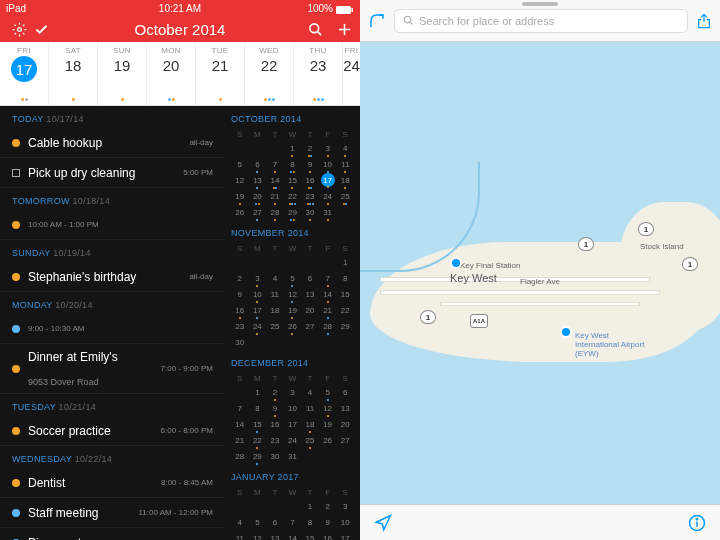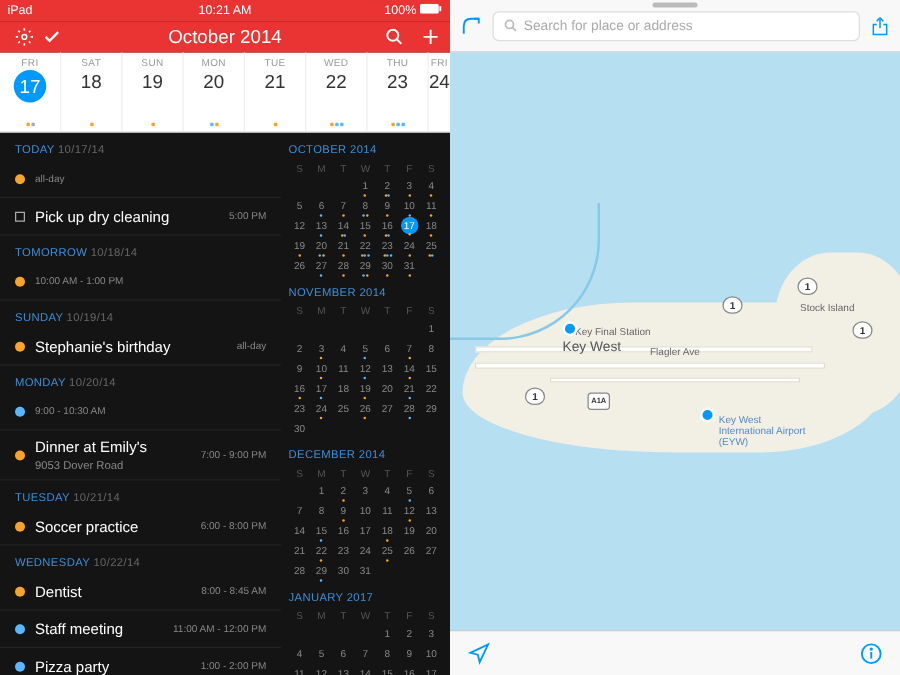--- a/index.html
+++ b/index.html
@@ -20,21 +20,21 @@
 .day-dots{position:absolute;bottom:4px;display:flex;gap:1px;flex-wrap:wrap;width:40px;justify-content:center}
 .dot{width:3px;height:3px;border-radius:50%}
 .agenda-wrap{flex:1;display:flex;overflow:hidden}
 .agenda-list{width:225px;overflow-y:auto;background:#141414;color:#fff;padding-bottom:10px}
 .section-hdr{font-size:9px;color:#666;padding:8px 12px 4px;letter-spacing:0.3px}
 .section-hdr .blue{color:#3a8fd8}
 .event-row{display:flex;align-items:center;padding:6px 12px;border-bottom:1px solid #222;min-height:30px}
 .event-dot{width:8px;height:8px;border-radius:50%;margin-right:8px;flex-shrink:0}
 .event-box{width:8px;height:8px;border:1px solid #aaa;margin-right:8px;flex-shrink:0}
 .event-title{flex:1;font-size:12px}
-.event-sub{font-size:9px;color:#888;margin-top:3px}
+.event-sub{font-size:9px;color:#888;margin-top:13px}
 .event-time{font-size:8px;color:#888;text-align:right}
 .mini-cals{width:135px;overflow-y:auto;background:#141414;color:#888;padding:6px 6px 10px;font-size:8px}
 .mini-hdr{color:#3a8fd8;font-size:9px;margin:8px 0 4px;letter-spacing:0.3px}
 .mini-hdr.first{margin-top:2px}
 .mini-grid{display:grid;grid-template-columns:repeat(7,1fr);gap:0}
 .mini-cell{height:16px;display:flex;flex-direction:column;align-items:center;justify-content:center;position:relative;font-size:8px}
 .mini-cell.dow{color:#555;height:12px}
 .mini-cell.cur{background:#0099ff;color:#fff;border-radius:50%;width:14px;height:14px;margin:1px auto}
 .mini-dots{position:absolute;bottom:-1px;display:flex;gap:0.5px}
 .mdot{width:2px;height:2px;border-radius:50%}
@@ -55,21 +55,21 @@
 .agenda-list::-webkit-scrollbar,.mini-cals::-webkit-scrollbar{width:3px}
 .agenda-list::-webkit-scrollbar-thumb,.mini-cals::-webkit-scrollbar-thumb{background:#444}
 </style>
 </head>
 <body>
 
 <div class="cal-app">
   <div class="status-bar">
     <span>iPad</span>
     <span class="status-center">10:21 AM</span>
-    <span style="display:flex;align-items:flex-start;gap:3px">
+    <span style="display:flex;align-items:flex-end;gap:3px">
       <span>100%</span>
       <svg width="18" height="8" viewBox="0 0 18 8">
           <rect x="0" y="0" width="15" height="8" rx="1.5" fill="#fff"></rect>
           <rect x="15.5" y="2" width="1.5" height="4" fill="#fff"></rect>
         </svg>
     </span>
   </div>
 
   <div class="header">
     <div class="hicon">
@@ -161,20 +161,23 @@
         <div class="day-num">24</div>
         <div class="day-dots"></div>
       </div>
     </div>
 
   <div class="agenda-wrap">
     <div class="agenda-list" id="agenda-list">
         <div class="section-hdr"><span class="blue">TODAY</span> <span>10/17/14</span></div>
         <div class="event-row">
           <span class="event-dot" style="background:#f7a428"></span>
+          <div style="flex:1">
+            <div class="event-title">Cable hookup</div>
+          </div>
           <div class="event-time">all-day</div>
         </div>
         <div class="event-row">
           <span class="event-box"></span>
           <div style="flex:1">
             <div class="event-title">Pick up dry cleaning</div>
           </div>
           <div class="event-time">5:00 PM</div>
         </div>
         <div class="section-hdr"><span class="blue">TOMORROW</span> <span>10/18/14</span></div>

